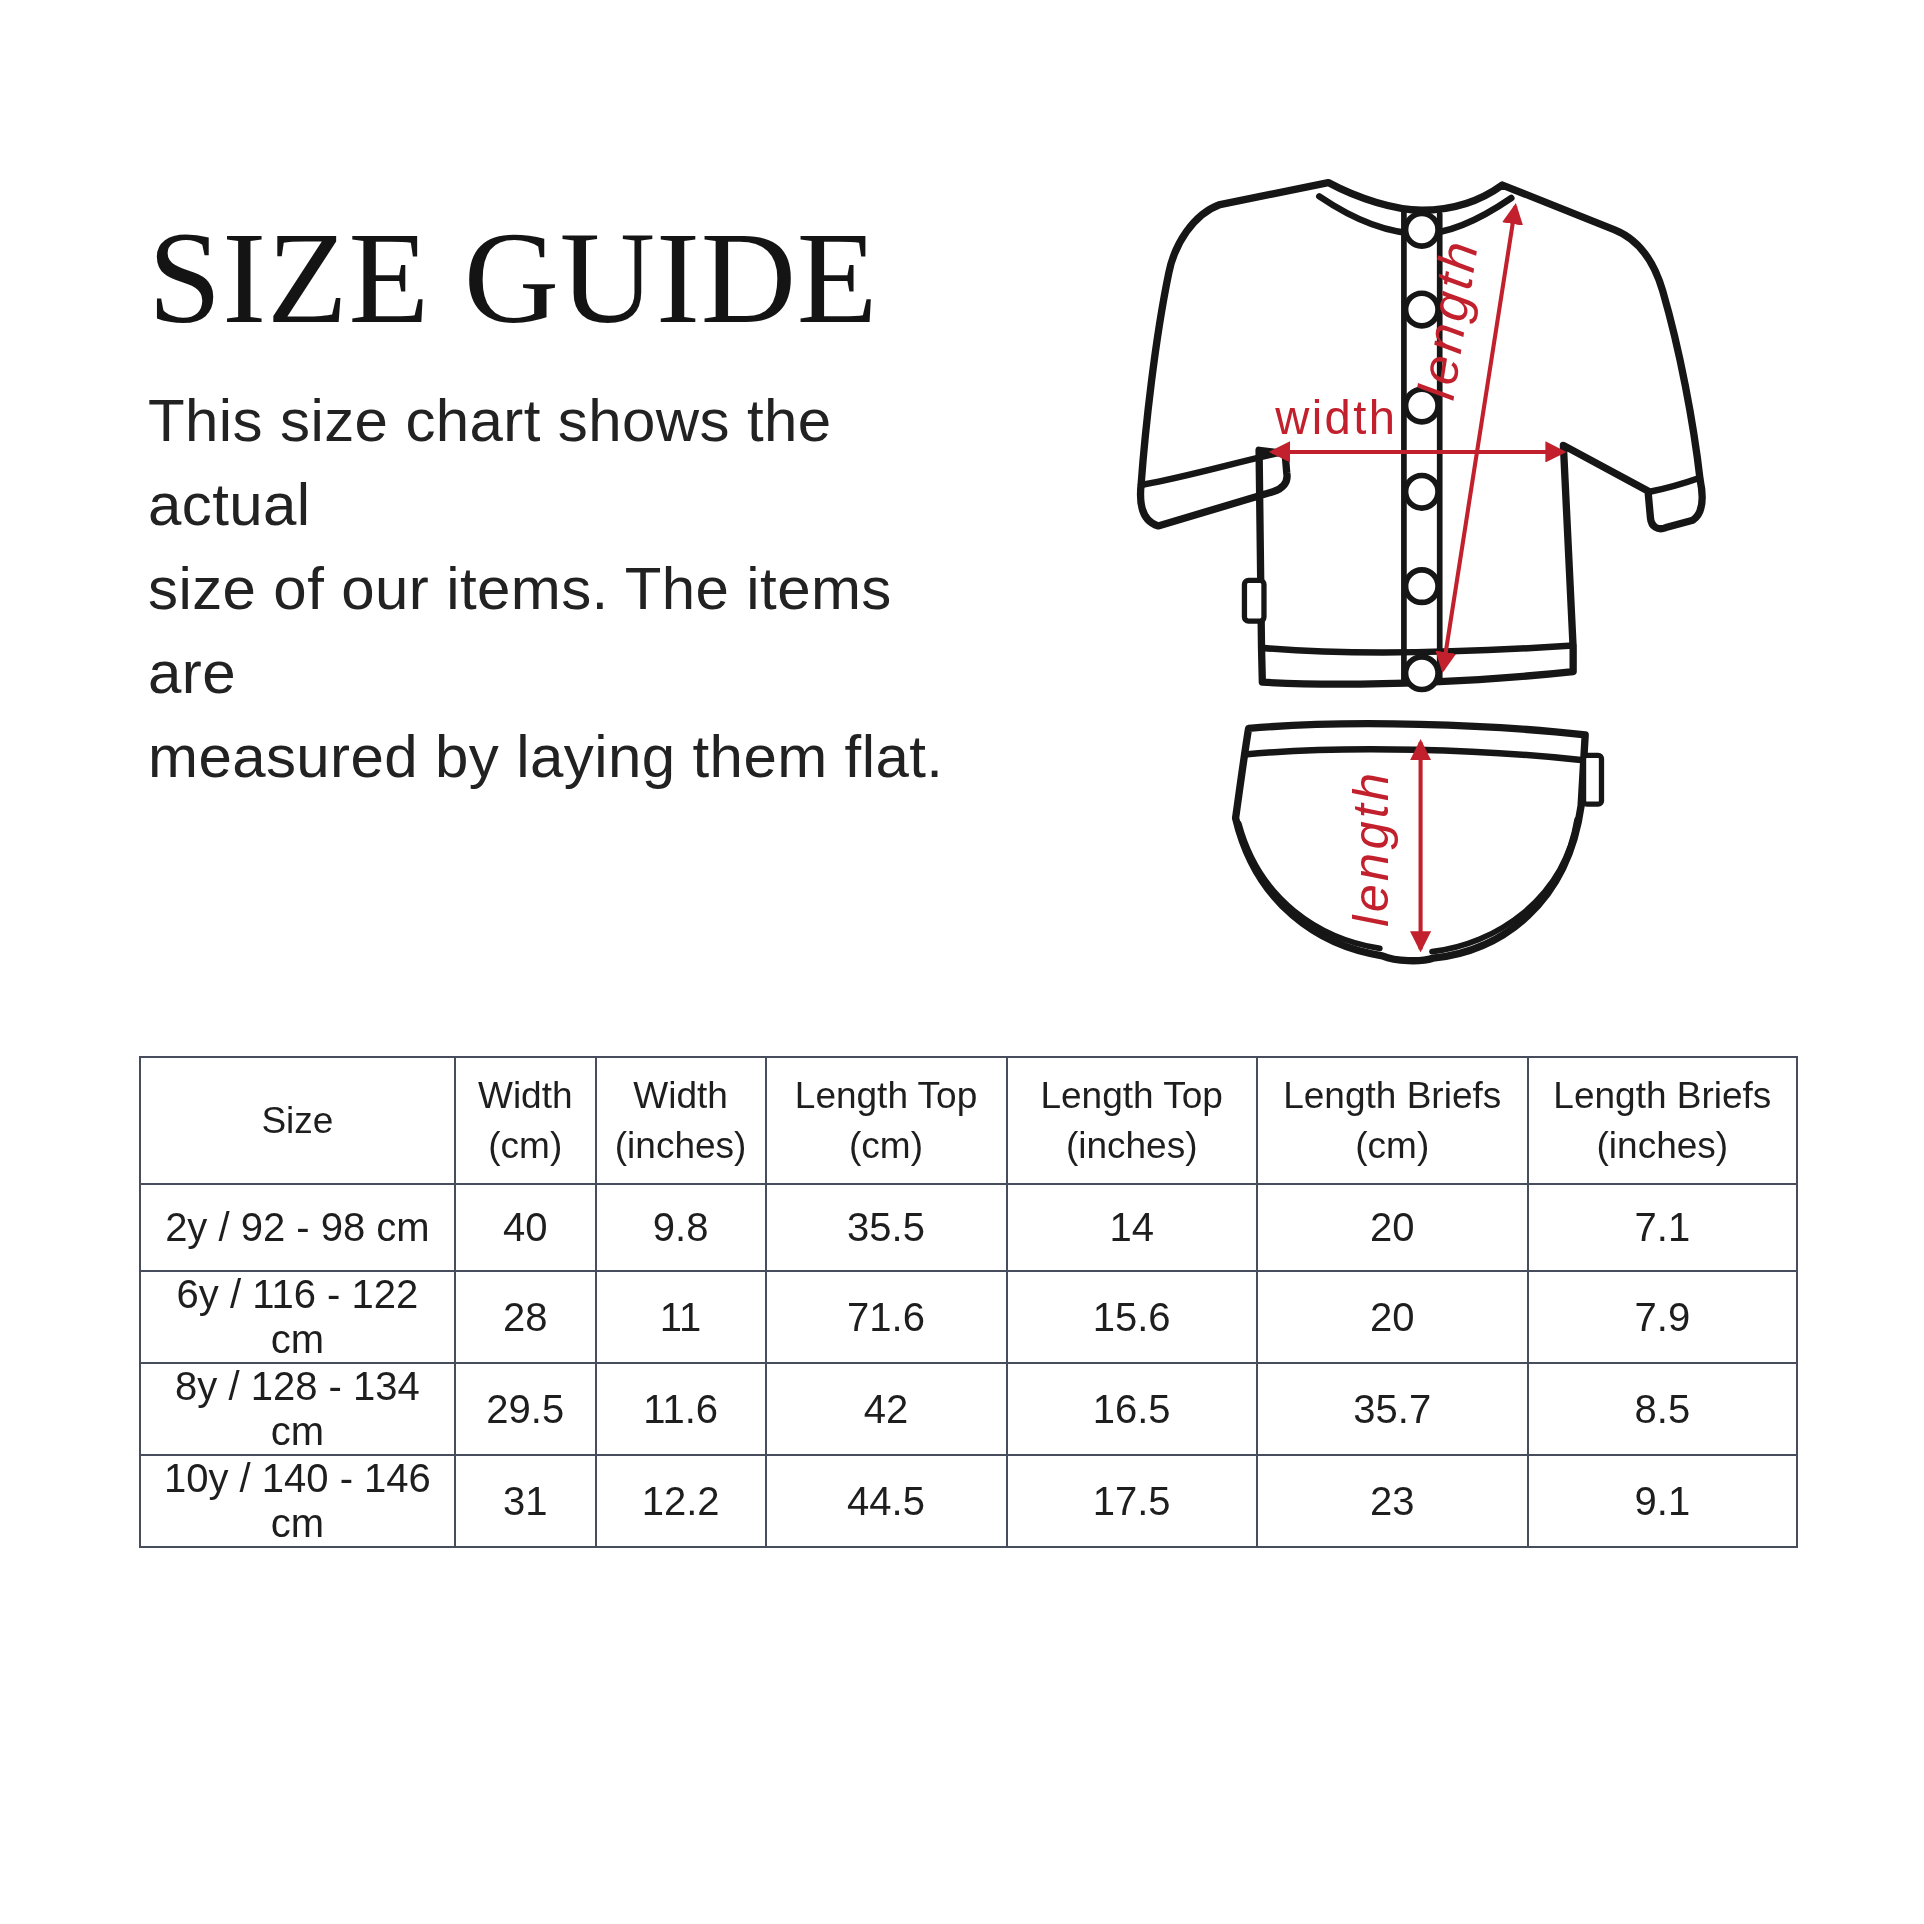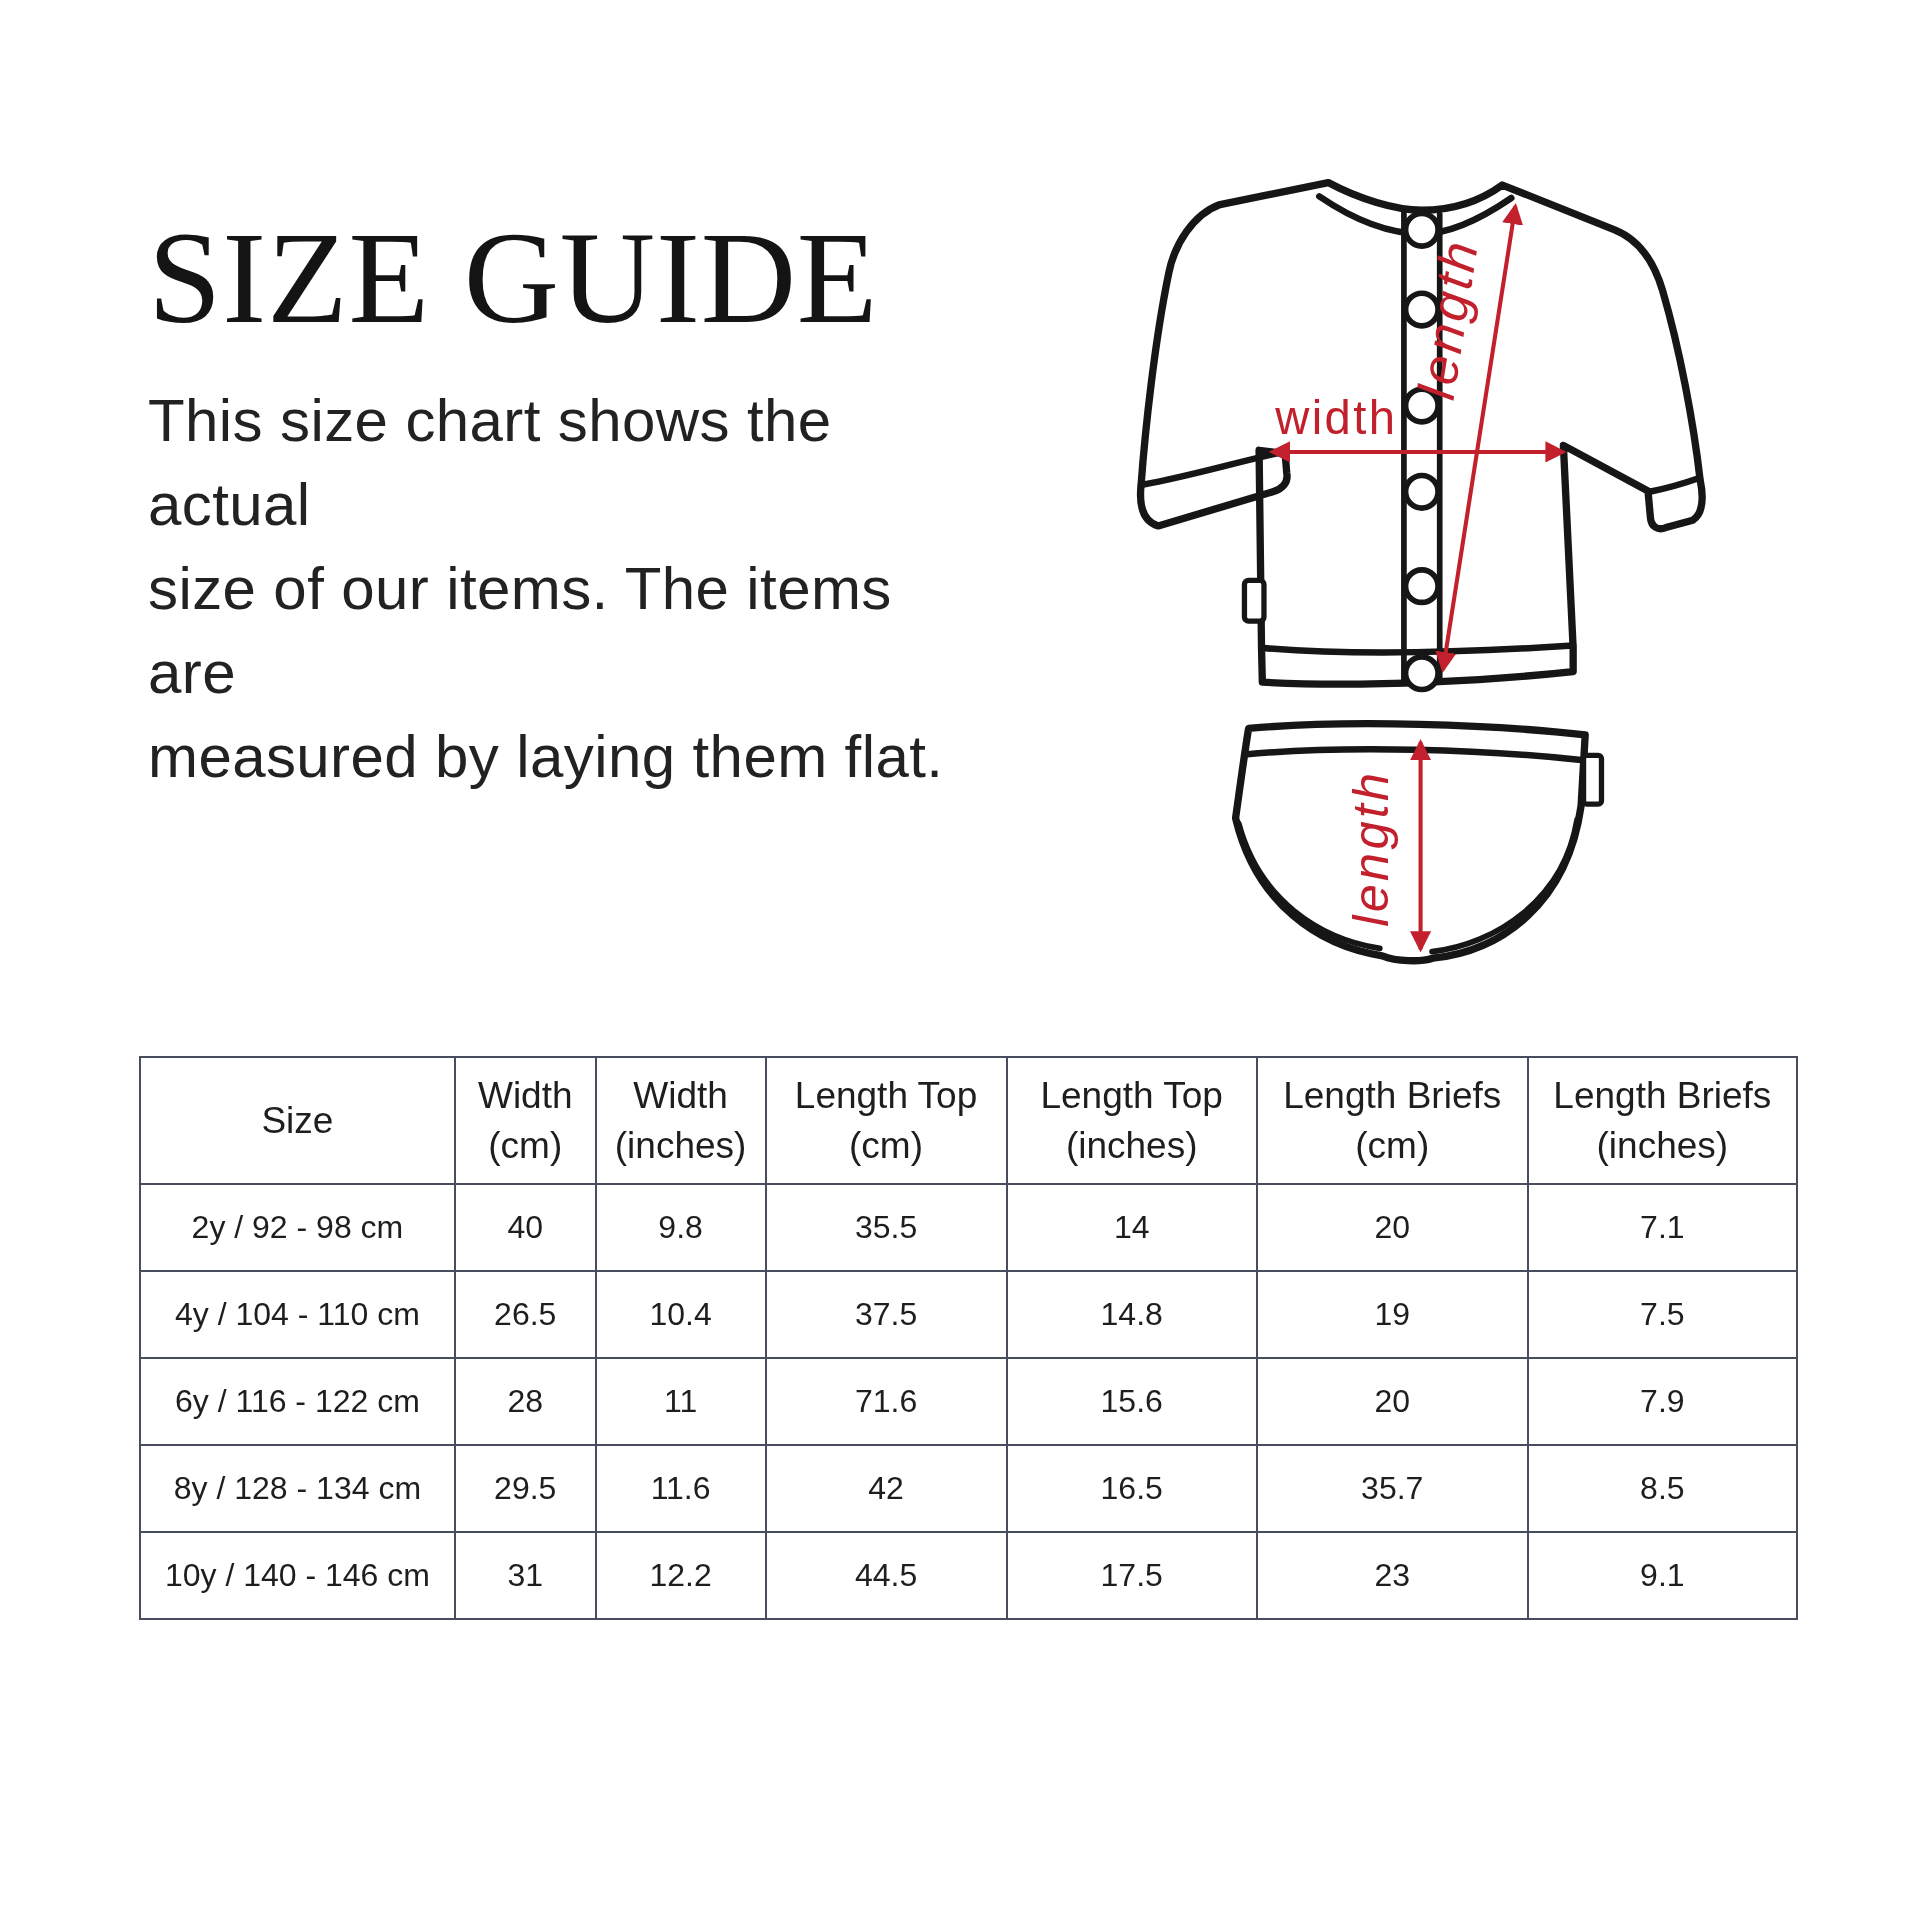--- a/index.html
+++ b/index.html
@@ -26,21 +26,21 @@
   .fillw{fill:#ffffff;}
   .size-table{
     position:absolute;left:139px;top:1056px;width:1659px;
     border-collapse:collapse;table-layout:fixed;background:#ffffff;border-radius:21px;
   }
   .size-table th,.size-table td{
     border:2px solid #474d5d;text-align:center;vertical-align:middle;
     font-weight:400;color:#1e1e1e;padding:0 4.9px;
   }
   .size-table th{height:125px;font-size:37px;line-height:1.35;white-space:pre-line;}
-  .size-table td{height:85px;font-size:32px;}
+  .size-table td{height:85px;font-size:40px;}
   .size-table{border:2.4px solid #474d5d;}
   col.c0{width:19.0%} col.c1{width:8.5%} col.c2{width:10.25%}
   col.c3{width:14.55%} col.c4{width:15.1%} col.c5{width:16.35%} col.c6{width:16.25%}
   .measure-label{font-family:"Liberation Sans",sans-serif;}
 </style>
 </head>
 <body>
 
 <div class="page">
 
@@ -167,29 +167,20 @@
         <tr>
           <td>2y / 92 - 98 cm</td>
           <td>40</td>
           <td>9.8</td>
           <td>35.5</td>
           <td>14</td>
           <td>20</td>
           <td>7.1</td>
         </tr>
         <tr>
-          <td>4y / 104 - 110 cm</td>
-          <td>26.5</td>
-          <td>10.4</td>
-          <td>37.5</td>
-          <td>14.8</td>
-          <td>19</td>
-          <td>7.5</td>
-        </tr>
-        <tr>
           <td>6y / 116 - 122 cm</td>
           <td>28</td>
           <td>11</td>
           <td>71.6</td>
           <td>15.6</td>
           <td>20</td>
           <td>7.9</td>
         </tr>
         <tr>
           <td>8y / 128 - 134 cm</td>

